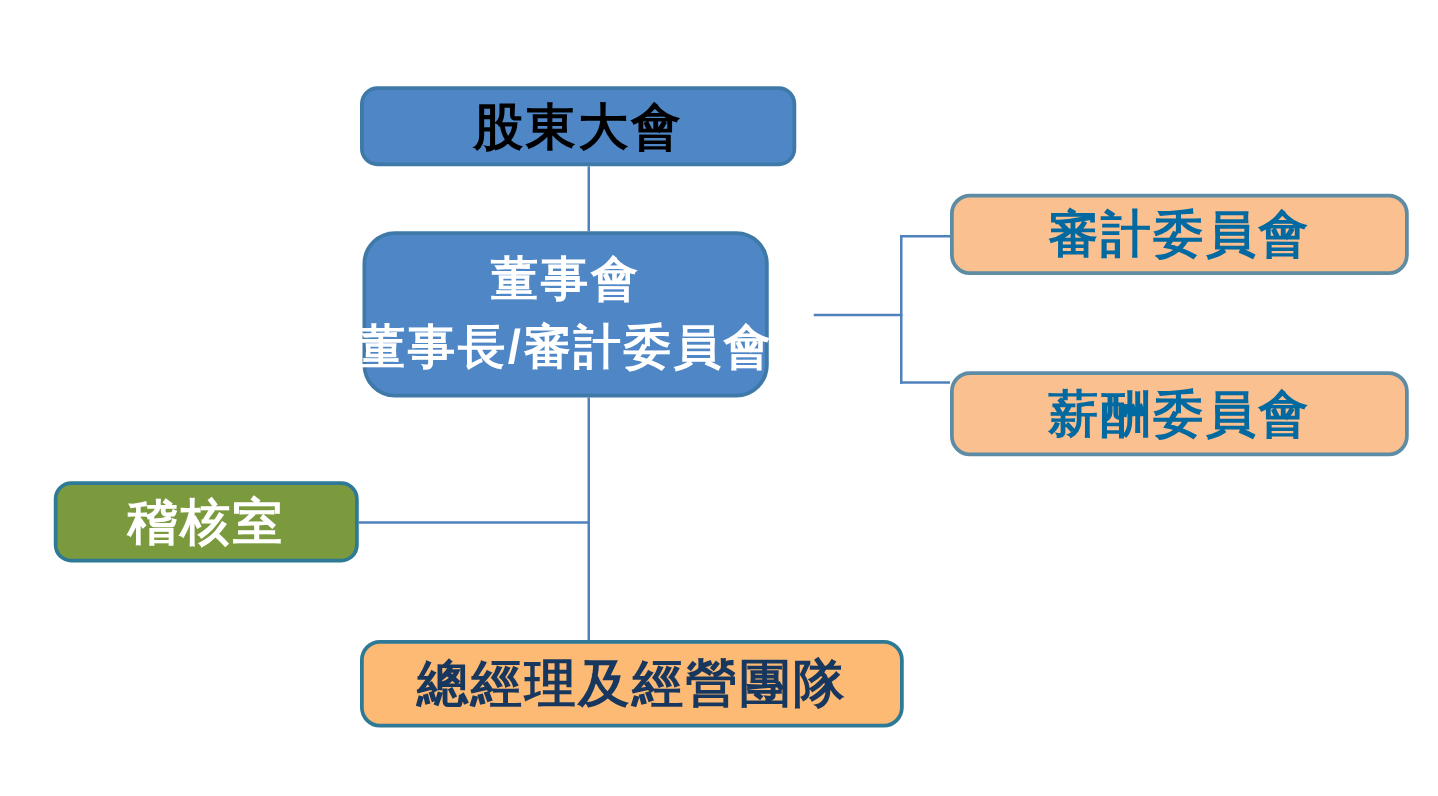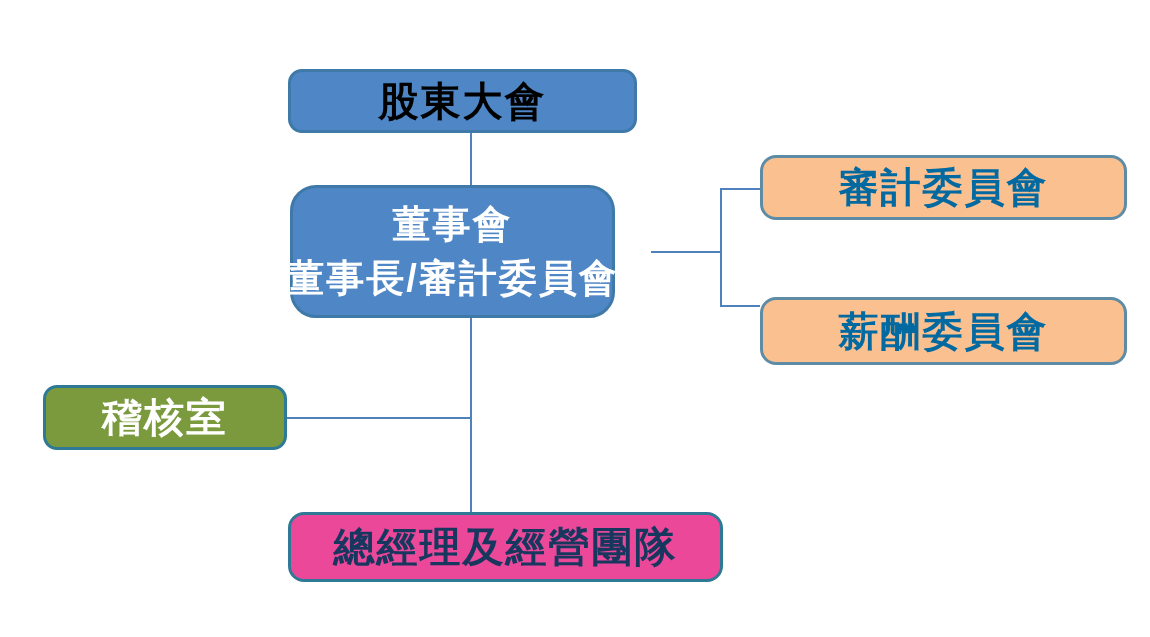--- a/index.html
+++ b/index.html
@@ -63,21 +63,21 @@
     left: 43px; top: 385px; width: 244px; height: 65px;
     background: #7A9A3D;
     border: 3px solid #2E7A96;
     border-radius: 14px;
     color: #ffffff;
     font-size: 40px;
   }
   
   .node-gm-team {
     left: 288px; top: 512px; width: 435px; height: 70px;
-    background: #ec4899;
+    background: #fdba74;
     border: 3px solid #2E7A96;
     border-radius: 16px;
     color: #17375E;
     font-size: 41px;
   }
 
   
   .connector {
     position: absolute;
     background: #4F81BD;

